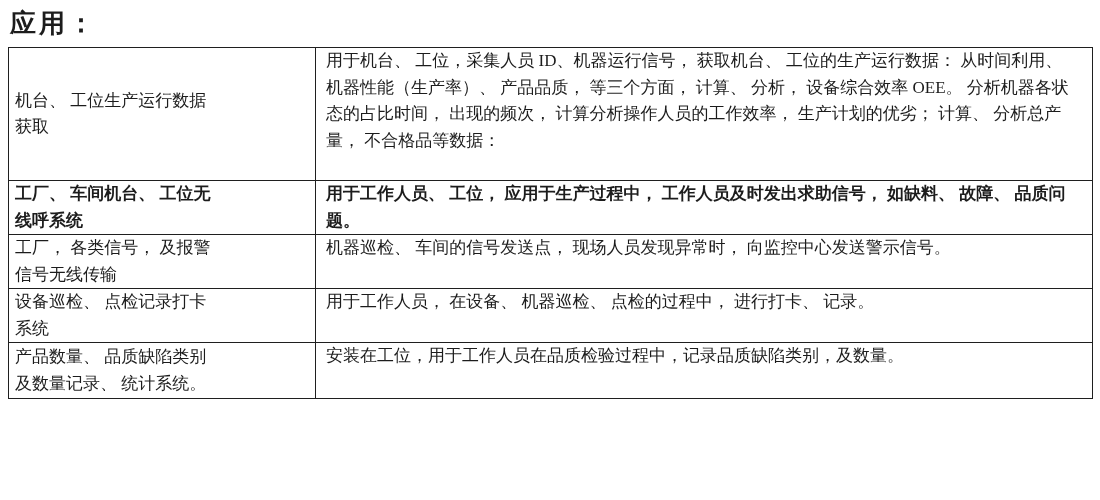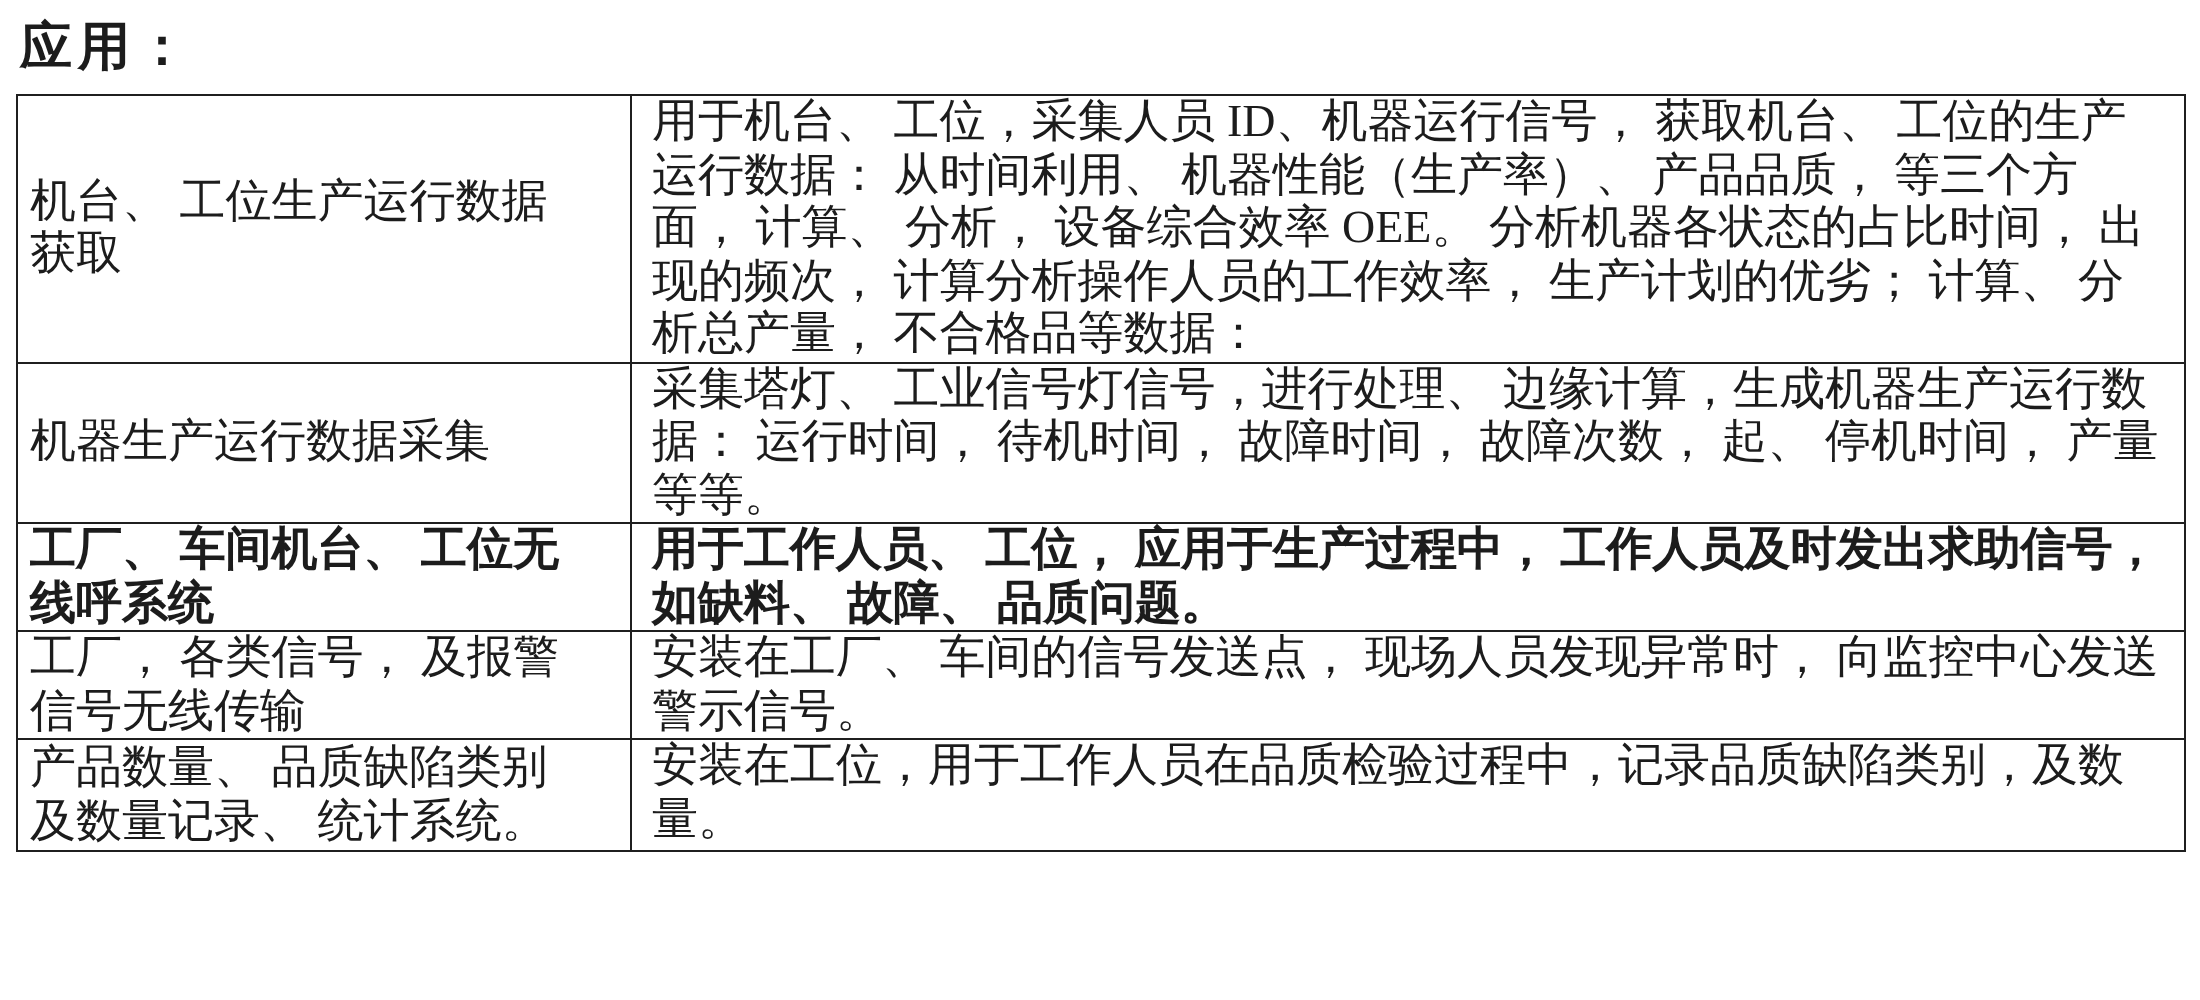--- a/index.html
+++ b/index.html
@@ -24,21 +24,21 @@
     letter-spacing: 3px;
   }
   table.apps {
     border-collapse: collapse;
     table-layout: fixed;
     margin-left: 8px;
     width: 1085px;
   }
   table.apps td {
     border: 1px solid #1f1f1f;
-    font-size: 23px;
+    font-size: 17px;
     line-height: 26.5px;
     overflow: hidden;
   }
   td.hd {
     width: 294px;
     text-align: left;
     vertical-align: middle;
     white-space: pre-line;
     padding: 0 6px;
   }
@@ -61,33 +61,34 @@
 <div class="doc">
   <h1 class="title">应用：</h1>
 
   <table class="apps">
     <tbody>
       <tr class="r1">
         <td class="hd">机台、 工位生产运行数据
 获取</td>
         <td class="ds">用于机台、 工位，采集人员 ID、机器运行信号， 获取机台、 工位的生产运行数据： 从时间利用、 机器性能（生产率）、 产品品质， 等三个方面， 计算、 分析， 设备综合效率 OEE。 分析机器各状态的占比时间， 出现的频次， 计算分析操作人员的工作效率， 生产计划的优劣； 计算、 分析总产量， 不合格品等数据：</td>
       </tr>
-      <tr class="r2">
-        <td class="hd">机器生产运行数据采集</td>
-        <td class="ds">采集塔灯、 工业信号灯信号，进行处理、 边缘计算，生成机器生产运行数据： 运行时间， 待机时间， 故障时间， 故障次数， 起、 停机时间， 产量等等。</td>
-      </tr>
       <tr class="r4">
         <td class="hd">工厂、 车间机台、 工位无
 线呼系统</td>
         <td class="ds">用于工作人员、 工位， 应用于生产过程中， 工作人员及时发出求助信号， 如缺料、 故障、 品质问题。</td>
       </tr>
       <tr class="r5">
         <td class="hd">工厂， 各类信号， 及报警
 信号无线传输</td>
-        <td class="ds">安装在工厂、 车间的信号发送点， 现场人员发现异常时， 向监控中心发送警示信号。</td>
+        <td class="ds">机器巡检、 车间的信号发送点， 现场人员发现异常时， 向监控中心发送警示信号。</td>
+      </tr>
+      <tr class="r6">
+        <td class="hd">设备巡检、 点检记录打卡
+系统</td>
+        <td class="ds">用于工作人员， 在设备、 机器巡检、 点检的过程中， 进行打卡、 记录。</td>
       </tr>
       <tr class="r7">
         <td class="hd">产品数量、 品质缺陷类别
 及数量记录、 统计系统。</td>
         <td class="ds">安装在工位，用于工作人员在品质检验过程中，记录品质缺陷类别，及数量。</td>
       </tr>
     </tbody>
   </table>
 </div>
 

